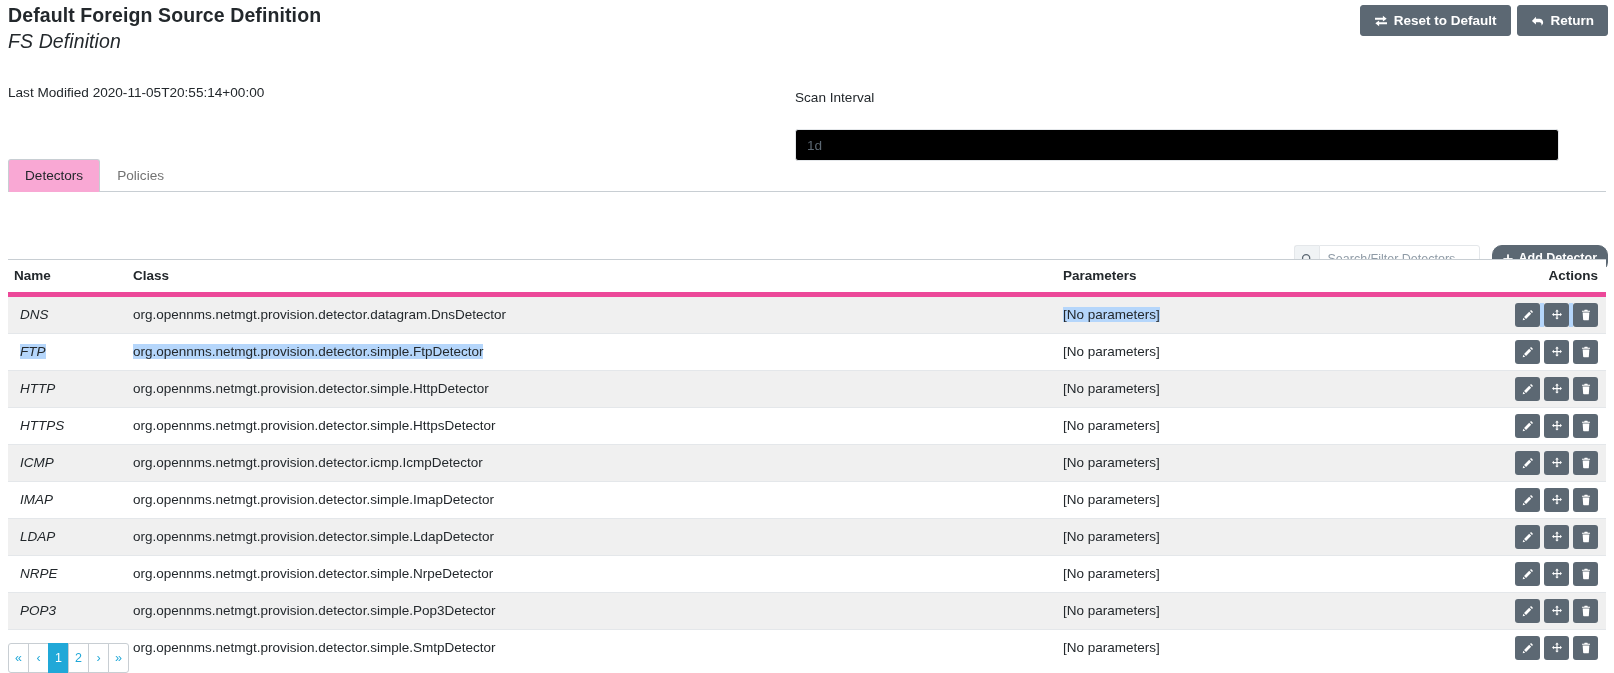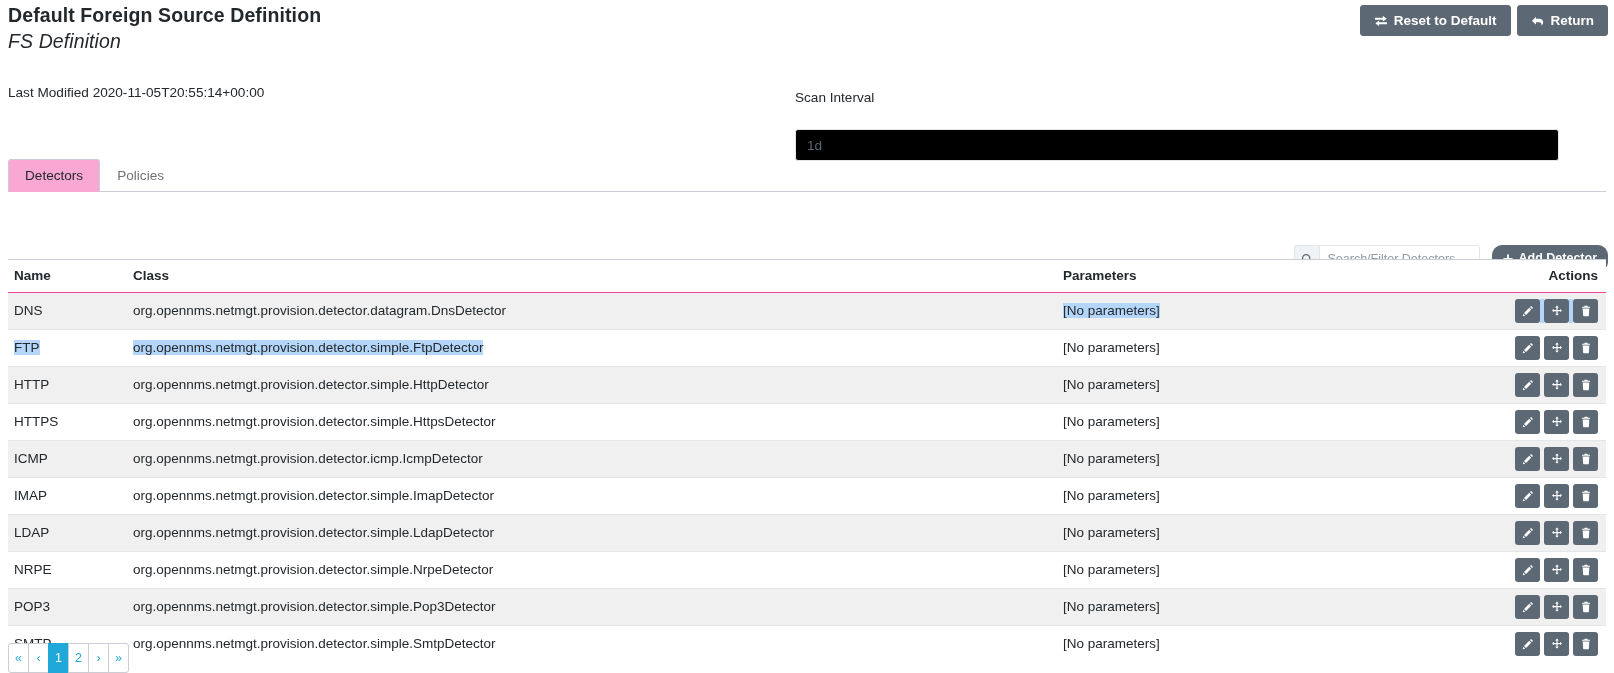--- a/index.html
+++ b/index.html
@@ -103,34 +103,34 @@
     border-radius: 10px;
   }
 
   
   .table-wrap { position: absolute; left: 8px; top: 259px; width: 1598px; }
   table { width: 1598px; border-collapse: collapse; table-layout: fixed; }
   thead th {
     text-align: left; font-size: 13.5px; font-weight: bold;
     color: #23282c; padding: 8px 0 9px 0;
     border-top: 1px solid #c8ced3;
-    border-bottom: 1px solid #ec4899;
+    border-bottom: 5px solid #ec4899;
     background: #fff;
   }
   th.col-name  { width: 125px; padding-left: 6px; }
   th.col-class { width: 930px; }
   th.col-params{ width: 390px; }
   th.col-actions { width: 153px; text-align: right; padding-right: 8px; }
   tbody td {
     font-size: 13.5px; color: #23282c;
     padding: 9px 0 9px 0; line-height: 18px;
     border-top: 1px solid #e4e7ea;
     vertical-align: middle;
   }
-  td.c-name { padding-left: 6px; }
+  td.c-name { padding-left: 12px; font-style: italic; }
   td.c-actions { text-align: right; padding-right: 8px; padding-top:5px; padding-bottom:5px; }
   tbody tr:nth-child(odd) td { background: #f0f0f0; }
   tbody tr:nth-child(even) td { background: #ffffff; }
 
   .sel { background: #b5d6fb; }
   tr.row-selected td.c-actions .gapfill { background: #b5d6fb; }
 
   .action-group { display: inline-flex; align-items: center; }
   .icon-btn {
     width: 25px; height: 24px;

